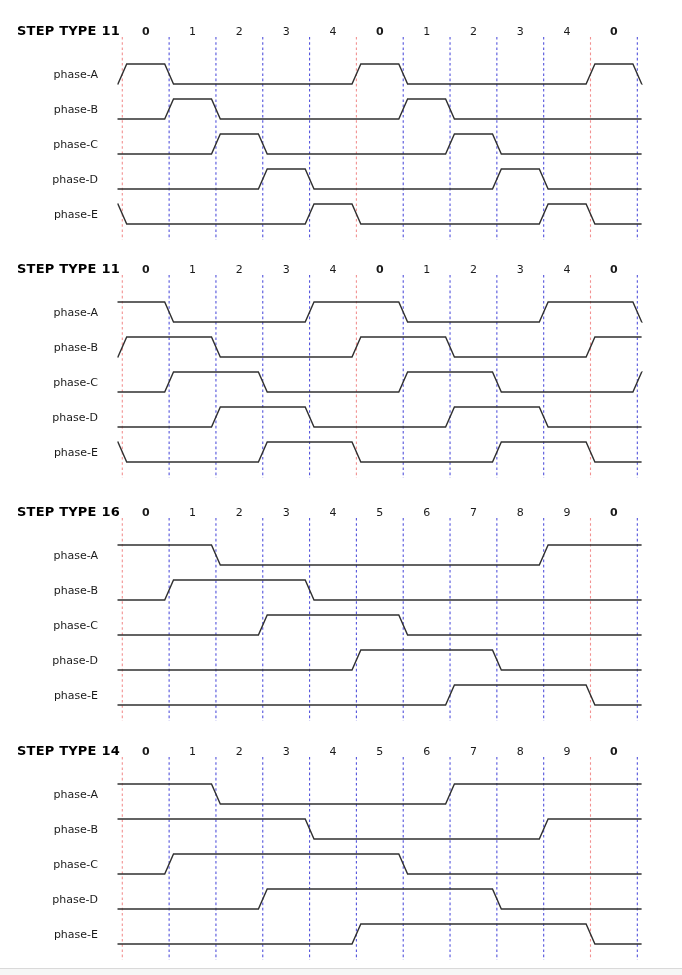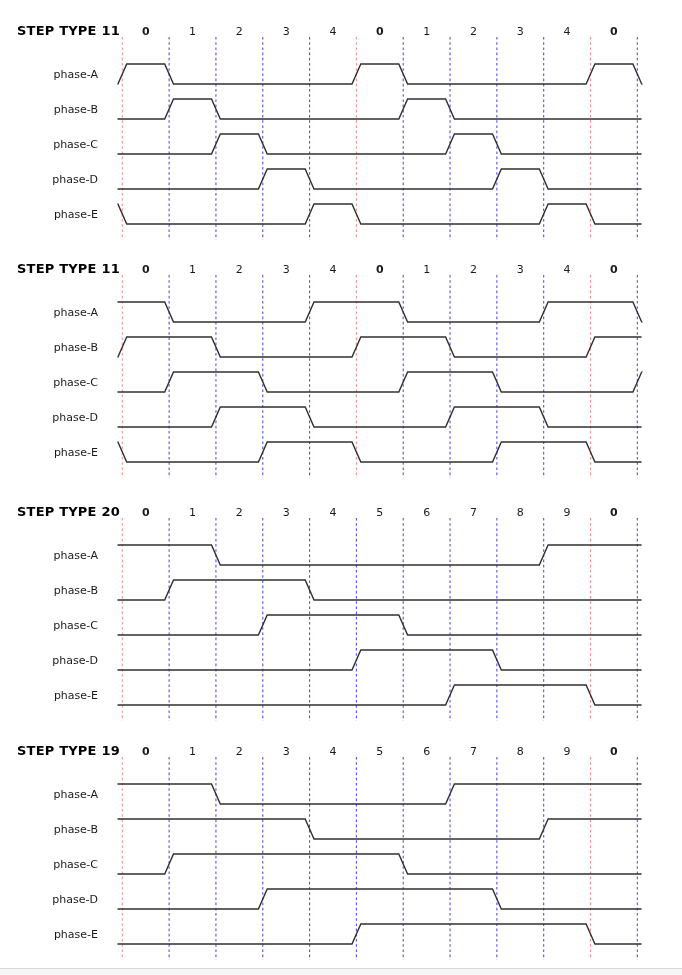--- a/index.html
+++ b/index.html
@@ -126,21 +126,21 @@
         <text x="98" y="148" text-anchor="end" font-size="11" fill="#1a1a1a">phase-C</text>
         <path d="M 117.5 154 L 164.7 154 L 173.5 134 L 258.4 134 L 267.2 154 L 398.8 154 L 407.6 134 L 492.5 134 L 501.3 154 L 632.9 154 L 641.7 134 L 641.6 134" fill="none" stroke="#303030" stroke-width="1.4" stroke-linejoin="miter"></path>
         <text x="98" y="183" text-anchor="end" font-size="11" fill="#1a1a1a">phase-D</text>
         <path d="M 117.5 189 L 211.5 189 L 220.3 169 L 305.2 169 L 314.0 189 L 445.6 189 L 454.4 169 L 539.3 169 L 548.1 189 L 641.6 189" fill="none" stroke="#303030" stroke-width="1.4" stroke-linejoin="miter"></path>
         <text x="98" y="218" text-anchor="end" font-size="11" fill="#1a1a1a">phase-E</text>
         <path d="M 117.5 204 L 117.9 204 L 126.7 224 L 258.4 224 L 267.2 204 L 352.0 204 L 360.8 224 L 492.5 224 L 501.3 204 L 586.1 204 L 594.9 224 L 641.6 224" fill="none" stroke="#303030" stroke-width="1.4" stroke-linejoin="miter"></path>
       </svg>
   </div>
 
   <div class="diagram-block" style="top:481px">
-    <div class="block-title">STEP TYPE 20</div>
+    <div class="block-title">STEP TYPE 16</div>
     <svg class="wave-svg" viewBox="0 0 682 246">
         <line x1="122.3" y1="37" x2="122.3" y2="240" stroke="#f29191" stroke-width="1.1" stroke-dasharray="2.6 2.6"></line>
         <line x1="169.12" y1="37" x2="169.12" y2="240" stroke="#5353dc" stroke-width="1.1" stroke-dasharray="2.6 2.6"></line>
         <line x1="215.94" y1="37" x2="215.94" y2="240" stroke="#5353dc" stroke-width="1.1" stroke-dasharray="2.6 2.6"></line>
         <line x1="262.76" y1="37" x2="262.76" y2="240" stroke="#5353dc" stroke-width="1.1" stroke-dasharray="2.6 2.6"></line>
         <line x1="309.58" y1="37" x2="309.58" y2="240" stroke="#5353dc" stroke-width="1.1" stroke-dasharray="2.6 2.6"></line>
         <line x1="356.4" y1="37" x2="356.4" y2="240" stroke="#5353dc" stroke-width="1.1" stroke-dasharray="2.6 2.6"></line>
         <line x1="403.22" y1="37" x2="403.22" y2="240" stroke="#5353dc" stroke-width="1.1" stroke-dasharray="2.6 2.6"></line>
         <line x1="450.04" y1="37" x2="450.04" y2="240" stroke="#5353dc" stroke-width="1.1" stroke-dasharray="2.6 2.6"></line>
         <line x1="496.86" y1="37" x2="496.86" y2="240" stroke="#5353dc" stroke-width="1.1" stroke-dasharray="2.6 2.6"></line>
@@ -165,21 +165,21 @@
         <text x="98" y="148" text-anchor="end" font-size="11" fill="#1a1a1a">phase-C</text>
         <path d="M 117.5 154 L 258.4 154 L 267.2 134 L 398.8 134 L 407.6 154 L 641.6 154" fill="none" stroke="#303030" stroke-width="1.4" stroke-linejoin="miter"></path>
         <text x="98" y="183" text-anchor="end" font-size="11" fill="#1a1a1a">phase-D</text>
         <path d="M 117.5 189 L 352.0 189 L 360.8 169 L 492.5 169 L 501.3 189 L 641.6 189" fill="none" stroke="#303030" stroke-width="1.4" stroke-linejoin="miter"></path>
         <text x="98" y="218" text-anchor="end" font-size="11" fill="#1a1a1a">phase-E</text>
         <path d="M 117.5 224 L 445.6 224 L 454.4 204 L 586.1 204 L 594.9 224 L 641.6 224" fill="none" stroke="#303030" stroke-width="1.4" stroke-linejoin="miter"></path>
       </svg>
   </div>
 
   <div class="diagram-block" style="top:720px">
-    <div class="block-title">STEP TYPE 19</div>
+    <div class="block-title">STEP TYPE 14</div>
     <svg class="wave-svg" viewBox="0 0 682 246">
         <line x1="122.3" y1="37" x2="122.3" y2="240" stroke="#f29191" stroke-width="1.1" stroke-dasharray="2.6 2.6"></line>
         <line x1="169.12" y1="37" x2="169.12" y2="240" stroke="#5353dc" stroke-width="1.1" stroke-dasharray="2.6 2.6"></line>
         <line x1="215.94" y1="37" x2="215.94" y2="240" stroke="#5353dc" stroke-width="1.1" stroke-dasharray="2.6 2.6"></line>
         <line x1="262.76" y1="37" x2="262.76" y2="240" stroke="#5353dc" stroke-width="1.1" stroke-dasharray="2.6 2.6"></line>
         <line x1="309.58" y1="37" x2="309.58" y2="240" stroke="#5353dc" stroke-width="1.1" stroke-dasharray="2.6 2.6"></line>
         <line x1="356.4" y1="37" x2="356.4" y2="240" stroke="#5353dc" stroke-width="1.1" stroke-dasharray="2.6 2.6"></line>
         <line x1="403.22" y1="37" x2="403.22" y2="240" stroke="#5353dc" stroke-width="1.1" stroke-dasharray="2.6 2.6"></line>
         <line x1="450.04" y1="37" x2="450.04" y2="240" stroke="#5353dc" stroke-width="1.1" stroke-dasharray="2.6 2.6"></line>
         <line x1="496.86" y1="37" x2="496.86" y2="240" stroke="#5353dc" stroke-width="1.1" stroke-dasharray="2.6 2.6"></line>

